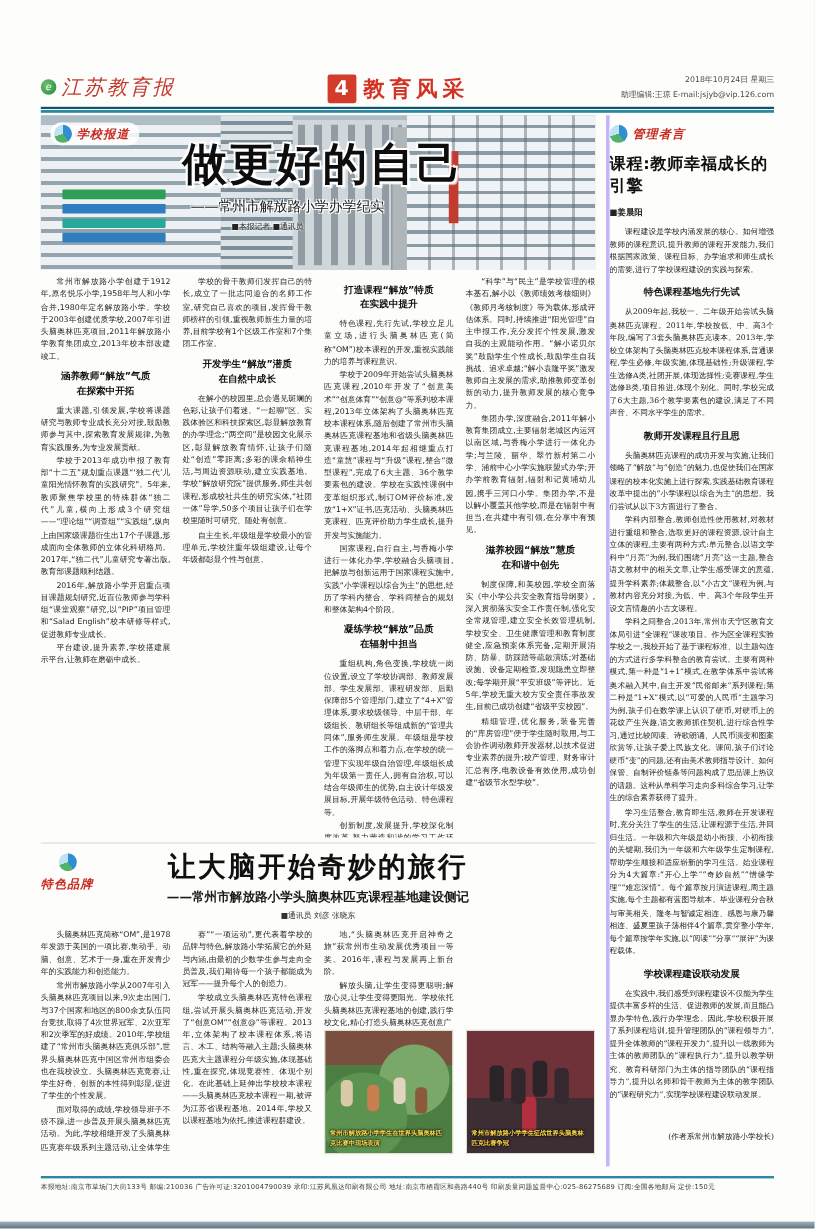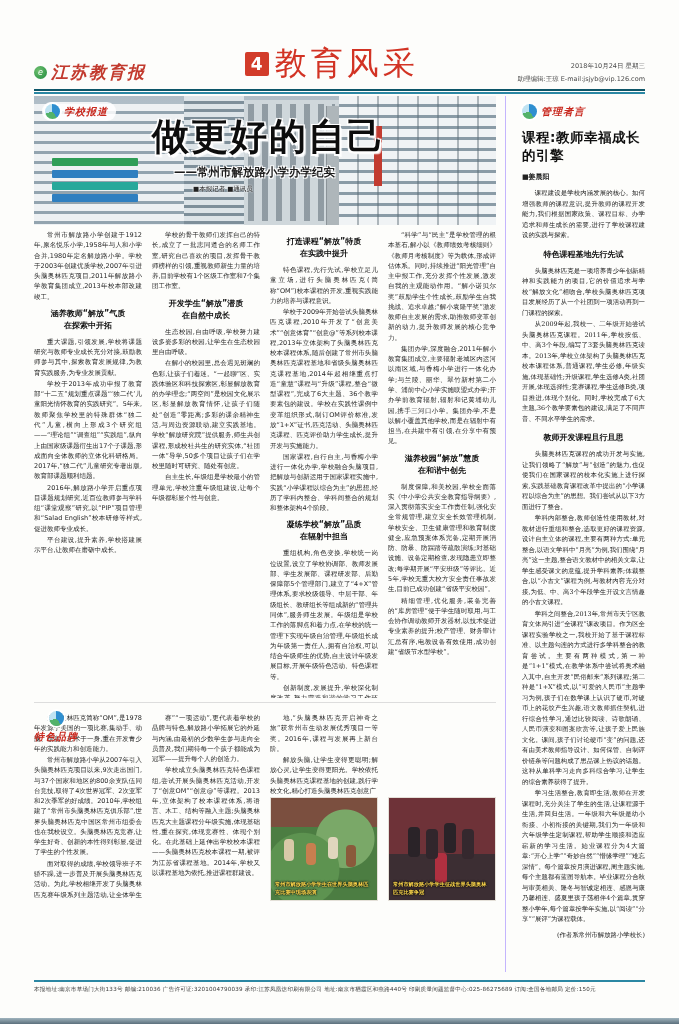--- a/index.html
+++ b/index.html
@@ -4,32 +4,32 @@
 <style>
   * { margin:0; padding:0; box-sizing:border-box; }
   html,body { width:679px; height:1024px; background:#e9e8e4; }
   body { font-family:"DejaVu Sans","Liberation Sans",sans-serif; }
   .page { position:relative; width:679px; height:1024px; background:#fdfdfb; overflow:hidden; }
 
   
   .masthead { position:absolute; top:50px; left:34px; right:34px; height:38px; display:flex; align-items:flex-end; justify-content:space-between; }
   .logo-wrap { display:flex; align-items:center; gap:4px; padding-bottom:4px; }
   .logo-icon { width:13px; height:13px; border-radius:50%; background:radial-gradient(circle at 35% 35%, #6fc06f, #1e8a3c); color:#fff; font-size:8px; line-height:13px; text-align:center; font-style:italic; }
-  .logo-text { color:#c23a2e; font-size:17px; font-weight:bold; font-style:italic; font-family:"DejaVu Serif","Liberation Serif",serif; letter-spacing:2px; }
+  .logo-text { color:#c23a2e; font-size:17px; font-weight:normal; font-style:italic; font-family:"DejaVu Serif","Liberation Serif",serif; letter-spacing:2px; }
   .section-wrap { display:flex; align-items:center; gap:6px; padding-bottom:2px; }
   .page-num { width:24px; height:24px; background:#d23c2a; color:#fff; font-size:17px; font-weight:900; text-align:center; line-height:24px; border-radius:2px; }
-  .section-title { color:#d23324; font-size:32px; font-weight:400; letter-spacing:4px; }
+  .section-title { color:#d23324; font-size:18px; font-weight:700; letter-spacing:4px; }
   .issue-info { text-align:right; font-size:6.5px; color:#4a4a4a; line-height:1.9; padding-bottom:3px; }
   .rule { position:absolute; top:89px; left:34px; right:34px; height:5px;
           background:linear-gradient(#0d5568 0 1.5px, transparent 1.5px 2.6px, #2b87a3 2.6px 100%); }
 
   
   .content { position:absolute; top:96px; left:34px; right:34px; bottom:52px; display:flex; gap:9px; }
   .left-zone { width:462px; position:relative; }
-  .sidebar { width:142px; border-left:1px solid #c4b5fd; padding-left:16px; overflow:hidden; }
+  .sidebar { width:142px; border-left:3px solid #c4b5fd; padding-left:0; overflow:hidden; }
 
   
   .photo-banner { position:relative; width:462px; height:129px; overflow:hidden;
     background:linear-gradient(180deg,#aebcc6 0%,#c3ccd2 55%,#b4bfc6 100%); }
   .bld { position:absolute; }
   .bld1 { left:0; top:8px; width:150px; height:121px; background:repeating-linear-gradient(180deg,#eef1f3 0 7px,#93a4af 7px 10px); }
   .bld2 { left:150px; top:0; width:60px; height:129px; background:repeating-linear-gradient(180deg,#dde4e8 0 5px,#7e8f9a 5px 8px); }
   .bld3 { left:210px; top:4px; width:95px; height:125px; background:#cfd7db; }
   .bld3::before { content:""; position:absolute; inset:4px; background:repeating-linear-gradient(90deg,#5d6b75 0 6px,#cfd7db 6px 14px); opacity:.55; }
   .bld4 { left:305px; top:0; width:157px; height:129px; background:repeating-linear-gradient(180deg,#f0f3f5 0 8px,#8a9ba6 8px 11px); }
@@ -37,21 +37,21 @@
   .banner-strip { position:absolute; width:86px; height:8px; border-radius:1px; }
   .strip1 { left:18px; top:62px; background:#2f9e57; }
   .strip2 { left:18px; top:74px; background:#2f7fc0; }
   .strip3 { left:18px; top:86px; background:#27a89b; }
   .strip4 { left:18px; top:98px; background:#2f7fc0; }
   .pillar { position:absolute; left:292px; top:10px; width:13px; height:119px; background:#aeb6ba; border-left:1px solid #8b9398; }
   .red-sign { position:absolute; left:340px; top:30px; width:8px; height:60px; background:#c23b30; }
   .photo-title-block { position:absolute; left:118px; top:16px; z-index:3; }
   .photo-title { font-size:37px; font-weight:900; color:#0d0d0d; letter-spacing:2px; font-family:"DejaVu Sans",sans-serif;
     text-shadow:-1.5px -1.5px 0 #fff,1.5px -1.5px 0 #fff,-1.5px 1.5px 0 #fff,1.5px 1.5px 0 #fff,2.5px 2.5px 1px rgba(255,255,255,.8); }
-  .photo-subtitle { margin-top:3px; margin-left:22px; font-size:11.5px; font-weight:bold; color:#1c1c1c;
+  .photo-subtitle { margin-top:3px; margin-left:7px; font-size:11.5px; font-weight:normal; color:#1c1c1c;
     text-shadow:-1px -1px 0 #fff,1px -1px 0 #fff,-1px 1px 0 #fff,1px 1px 0 #fff; }
   .photo-byline { margin-top:5px; margin-left:41px; font-size:6.5px; color:#222;
     text-shadow:0 0 2px #fff,0 0 2px #fff; }
 
   
   .flag { display:inline-flex; align-items:center; gap:4px;font-family:Liberation Mono, monospace; }
   .flag .swirl { width:15px; height:15px; border-radius:50%;
     background:conic-gradient(#2f8fd0 0 40%, #53b26a 40% 70%, #bfe3f2 70% 100%); box-shadow:0 0 0 2px #fff; }
   .flag .flag-label { color:#c8281e; font-size:10px; font-weight:900; font-style:italic; letter-spacing:1px; }
   .banner-flag { position:absolute; left:8px; top:6px; z-index:4; background:rgba(255,255,255,.85); padding:2px 8px 2px 3px; border-radius:9px; }
@@ -80,21 +80,21 @@
   .photo-caption { position:absolute; left:4px; right:4px; bottom:3px; font-size:5.2px; line-height:1.5; color:#ffd94d; font-weight:bold;
     text-shadow:0 0 2px #000,0 0 2px #000; }
 
   
   .side-flag { margin:8px 0 10px; }
   .side-title { font-size:13.5px; font-weight:900; color:#101010; letter-spacing:.5px; line-height:1.3; }
   .side-byline { font-size:7px; font-weight:bold; color:#222; margin:8px 0 6px; }
   .side-body { height:742px; overflow:hidden; font-family:"DejaVu Serif","Liberation Serif",serif; }
   .side-body .para { font-size:6.4px; line-height:1.64; color:#222; }
   .side-body .subhead { font-size:8px; margin:7px 0 6px; }
-  .author-note { font-size:6.4px; color:#222; text-align:right; margin-top:1px; font-family:"DejaVu Serif",serif; }
+  .author-note { font-size:6.4px; color:#222; text-align:right; margin-top:13px; font-family:"DejaVu Serif",serif; }
 
   
   .footer { position:absolute; left:34px; right:34px; bottom:30px; }
   .footer-rule { height:2px; background:#2b87a3; margin-bottom:4px; }
   .footer-text { font-size:5.6px; color:#3a3a3a; letter-spacing:.2px; }
   .page-edge { position:absolute; left:0; right:0; bottom:0; height:6px; background:linear-gradient(180deg,#9fb3bd,#5c707c); }
 </style>
 </head>
 <body>
 
@@ -149,21 +149,20 @@
 在探索中开拓</div>
             <div class="para">重大课题,引领发展,学校将课题研究与教师专业成长充分对接,鼓励教师参与其中,探索教育发展规律,为教育实践服务,为专业发展贡献。</div>
             <div class="para">学校于2013年成功申报了教育部“十二五”规划重点课题“‘独二代’儿童阳光情怀教育的实践研究”。5年来,教师聚焦学校里的特殊群体“独二代”儿童,横向上形成3个研究组——“理论组”“调查组”“实践组”,纵向上由国家级课题衍生出17个子课题,形成面向全体教师的立体化科研格局。2017年,“独二代”儿童研究专著出版,教育部课题顺利结题。</div>
             <div class="para">2016年,解放路小学开启重点项目课题规划研究,近百位教师参与学科组“课堂观察”研究,以“PIP”项目管理和“Salad English”校本研修等样式,促进教师专业成长。</div>
             <div class="para">平台建设,提升素养,学校搭建展示平台,让教师在磨砺中成长。</div>
           </div>
         <div class="col">
             <div class="para">学校的骨干教师们发挥自己的特长,成立了一批志同道合的名师工作室,研究自己喜欢的项目,发挥骨干教师榜样的引领,重视教师新生力量的培养,目前学校有1个区级工作室和7个集团工作室。</div>
             <div class="subhead">开发学生“解放”潜质
 在自然中成长</div>
-            <div class="para">生态校园,自由呼吸,学校努力建设多姿多彩的校园,让学生在生态校园里自由呼吸。</div>
             <div class="para">在解小的校园里,总会遇见斑斓的色彩,让孩子们着迷。“一起聊”区、实践体验区和科技探索区,彰显解放教育的办学理念;“两空间”是校园文化展示区,彰显解放教育情怀,让孩子们随处“创造”零距离;多彩的课余精神生活,与周边资源联动,建立实践基地。学校“解放研究院”提供服务,师生共创课程,形成校社共生的研究实体,“社团一体”导学,50多个项目让孩子们在学校里随时可研究、随处有创意。</div>
             <div class="para">自主生长,年级组是学校最小的管理单元,学校注重年级组建设,让每个年级都彰显个性与创意。</div>
           </div>
         <div class="col">
             <div class="subhead">打造课程“解放”特质
 在实践中提升</div>
             <div class="para">特色课程,先行先试,学校立足儿童立场,进行头脑奥林匹克(简称“OM”)校本课程的开发,重视实践能力的培养与课程意识。</div>
             <div class="para">学校于2009年开始尝试头脑奥林匹克课程,2010年开发了“创意美术”“创意体育”“创意@”等系列校本课程,2013年立体架构了头脑奥林匹克校本课程体系,随后创建了常州市头脑奥林匹克课程基地和省级头脑奥林匹克课程基地,2014年起相继重点打造“童慧”课程与“升级”课程,整合“微型课程”,完成了6大主题、36个教学要素包的建设。学校在实践性课例中变革组织形式,制订OM评价标准,发放“1+X”证书,匹克活动、头脑奥林匹克课程、匹克评价助力学生成长,提升开发与实施能力。</div>
             <div class="para">国家课程,自行自主,与香梅小学进行一体化办学,学校融合头脑项目,把解放与创新运用于国家课程实施中,实践“小学课程以综合为主”的思想,经历了学科内整合、学科间整合的规划和整体架构4个阶段。</div>
             <div class="subhead">凝练学校“解放”品质
@@ -178,20 +177,25 @@
 在和谐中创先</div>
             <div class="para">制度保障,和美校园,学校全面落实《中小学公共安全教育指导纲要》,深入贯彻落实安全工作责任制,强化安全常规管理,建立安全长效管理机制,学校安全、卫生健康管理和教育制度健全,应急预案体系完备,定期开展消防、防暴、防踩踏等疏散演练;对基础设施、设备定期检查,发现隐患立即整改;每学期开展“平安班级”等评比。近5年,学校无重大校方安全责任事故发生,目前已成功创建“省级平安校园”。</div>
             <div class="para">精细管理,优化服务,装备完善的“库房管理”便于学生随时取用,与工会协作调动教师开发器材,以技术促进专业素养的提升;校产管理、财务审计汇总有序,电教设备有效使用,成功创建“省级节水型学校”。</div>
           </div>
       </div>
 
       <section class="bottom">
         <div class="flag bottom-flag">
           <span class="swirl"></span>
           <span class="flag-label">特色品牌</span>
+        </div>
+        <div class="bottom-head">
+          <div class="bottom-title">让大脑开始奇妙的旅行</div>
+          <div class="bottom-subtitle">——常州市解放路小学头脑奥林匹克课程基地建设侧记</div>
+          <div class="bottom-byline">■通讯员 刘彦 张晓东</div>
         </div>
         <div class="bottom-cols">
           <div class="col">
               <div class="para">头脑奥林匹克简称“OM”,是1978年发源于美国的一项比赛,集动手、动脑、创意、艺术于一身,重在开发青少年的实践能力和创造能力。</div>
               <div class="para">常州市解放路小学从2007年引入头脑奥林匹克项目以来,9次走出国门,与37个国家和地区的800余支队伍同台竞技,取得了4次世界冠军、2次亚军和2次季军的好成绩。2010年,学校组建了“常州市头脑奥林匹克俱乐部”,世界头脑奥林匹克中国区常州市组委会也在我校设立。头脑奥林匹克竞赛,让学生好奇、创新的本性得到彰显,促进了学生的个性发展。</div>
               <div class="para">面对取得的成绩,学校领导班子不骄不躁,进一步普及开展头脑奥林匹克活动。为此,学校相继开发了头脑奥林匹克赛年级系列主题活动,让全体学生成为OM的探索者。学校“探索奥秘,智慧人生”奥林匹克校园文化创新活动被评为江苏省少先队文化建设特色项目、常州市天宁区第三批德育品牌项目。</div>
             </div>
           <div class="col">
               <div class="para">赛”“一项运动”,更代表着学校的品牌与特色,解放路小学拓展它的外延与内涵,由最初的少数学生参与走向全员普及,我们期待每一个孩子都能成为冠军——提升每个人的创造力。</div>
               <div class="para">学校成立头脑奥林匹克特色课程组,尝试开展头脑奥林匹克活动,开发了“创意OM”“创意@”等课程。2013年,立体架构了校本课程体系,将语言、木工、结构等融入主题;头脑奥林匹克大主题课程分年级实施,体现基础性,重在探究,体现竞赛性、体现个别化。在此基础上延伸出学校校本课程——头脑奥林匹克校本课程一期,被评为江苏省课程基地。2014年,学校又以课程基地为依托,推进课程群建设。</div>
@@ -217,21 +221,20 @@
     <aside class="sidebar">
       <div class="flag side-flag">
         <span class="swirl"></span>
         <span class="flag-label">管理者言</span>
       </div>
       <div class="side-title">课程:教师幸福成长的引擎</div>
       <div class="side-byline">■姜晨阳</div>
       <div class="side-body">
           <div class="para">课程建设是学校内涵发展的核心。如何增强教师的课程意识,提升教师的课程开发能力,我们根据国家政策、课程目标、办学追求和师生成长的需要,进行了学校课程建设的实践与探索。</div>
           <div class="subhead">特色课程基地先行先试</div>
-          <div class="para">头脑奥林匹克是一项培养青少年创新精神和实践能力的项目,它的价值追求与学校“解放文化”相吻合,学校头脑奥林匹克项目发展经历了从一个社团到一项活动再到一门课程的探索。</div>
           <div class="para">从2009年起,我校一、二年级开始尝试头脑奥林匹克课程。2011年,学校按低、中、高3个年段,编写了3套头脑奥林匹克读本。2013年,学校立体架构了头脑奥林匹克校本课程体系,普通课程,学生必修,年级实施,体现基础性;升级课程,学生选修A类,社团开展,体现选择性;竞赛课程,学生选修B类,项目推进,体现个别化。同时,学校完成了6大主题,36个教学要素包的建设,满足了不同声音、不同水平学生的需求。</div>
           <div class="subhead">教师开发课程且行且思</div>
           <div class="para">头脑奥林匹克课程的成功开发与实施,让我们领略了“解放”与“创造”的魅力,也促使我们在国家课程的校本化实施上进行探索,实践基础教育课程改革中提出的“小学课程以综合为主”的思想。我们尝试从以下3方面进行了整合。</div>
           <div class="para">学科内部整合,教师创造性使用教材,对教材进行重组和整合,选取更好的课程资源,设计自主立体的课程,主要有两种方式:单元整合,以语文学科中“月亮”为例,我们围绕“月亮”这一主题,整合语文教材中的相关文章,让学生感受课文的意蕴,提升学科素养;体裁整合,以“小古文”课程为例,与教材内容充分对接,为低、中、高3个年段学生开设文言情趣的小古文课程。</div>
           <div class="para">学科之间整合,2013年,常州市天宁区教育文体局引进“全课程”课改项目。作为区全课程实验学校之一,我校开始了基于课程标准、以主题勾连的方式进行多学科整合的教育尝试。主要有两种模式,第一种是“1+1”模式,在教学体系中尝试将奥术融入其中,自主开发“民俗邮来”系列课程;第二种是“1+X”模式,以“可爱的人民币”主题学习为例,孩子们在数学课上认识了硬币,对硬币上的花纹产生兴趣,语文教师抓住契机,进行综合性学习,通过比较阅读、诗歌朗诵、人民币演变和图案欣赏等,让孩子爱上民族文化。课间,孩子们讨论硬币“变”的问题,还有由美术教师指导设计、如何保管、自制评价链条等问题构成了思品课上热议的话题。这种从单科学习走向多科综合学习,让学生的综合素养获得了提升。</div>
           <div class="para">学习生活整合,教育即生活,教师在开发课程时,充分关注了学生的生活,让课程源于生活,并回归生活。一年级和六年级是幼小衔接、小初衔接的关键期,我们为一年级和六年级学生定制课程,帮助学生顺接和适应崭新的学习生活。始业课程分为4大篇章:“开心上学”“奇妙自然”“惜缘学理”“难忘深情”。每个篇章按月演进课程,周主题实施,每个主题都有蓝图导航本。毕业课程分合秋与审美相关、隆冬与智诚定相连、感恩与康乃馨相连、盛夏里孩子荡相伴4个篇章,贯穿整小学年,每个篇章按学年实施,以“阅读”“分享”“展评”为课程载体。</div>
           <div class="subhead">学校课程建设联动发展</div>
           <div class="para">在实践中,我们感受到课程建设不仅能为学生提供丰富多样的生活、促进教师的发展,而且能凸显办学特色,践行办学理念。因此,学校积极开展了系列课程培训,提升管理团队的“课程领导力”,提升全体教师的“课程开发力”,提升以一线教师为主体的教师团队的“课程执行力”,提升以教学研究、教育科研部门为主体的指导团队的“课程指导力”,提升以名师和骨干教师为主体的教学团队的“课程研究力”,实现学校课程建设联动发展。</div>
         </div>
       <div class="author-note">(作者系常州市解放路小学校长)</div>

